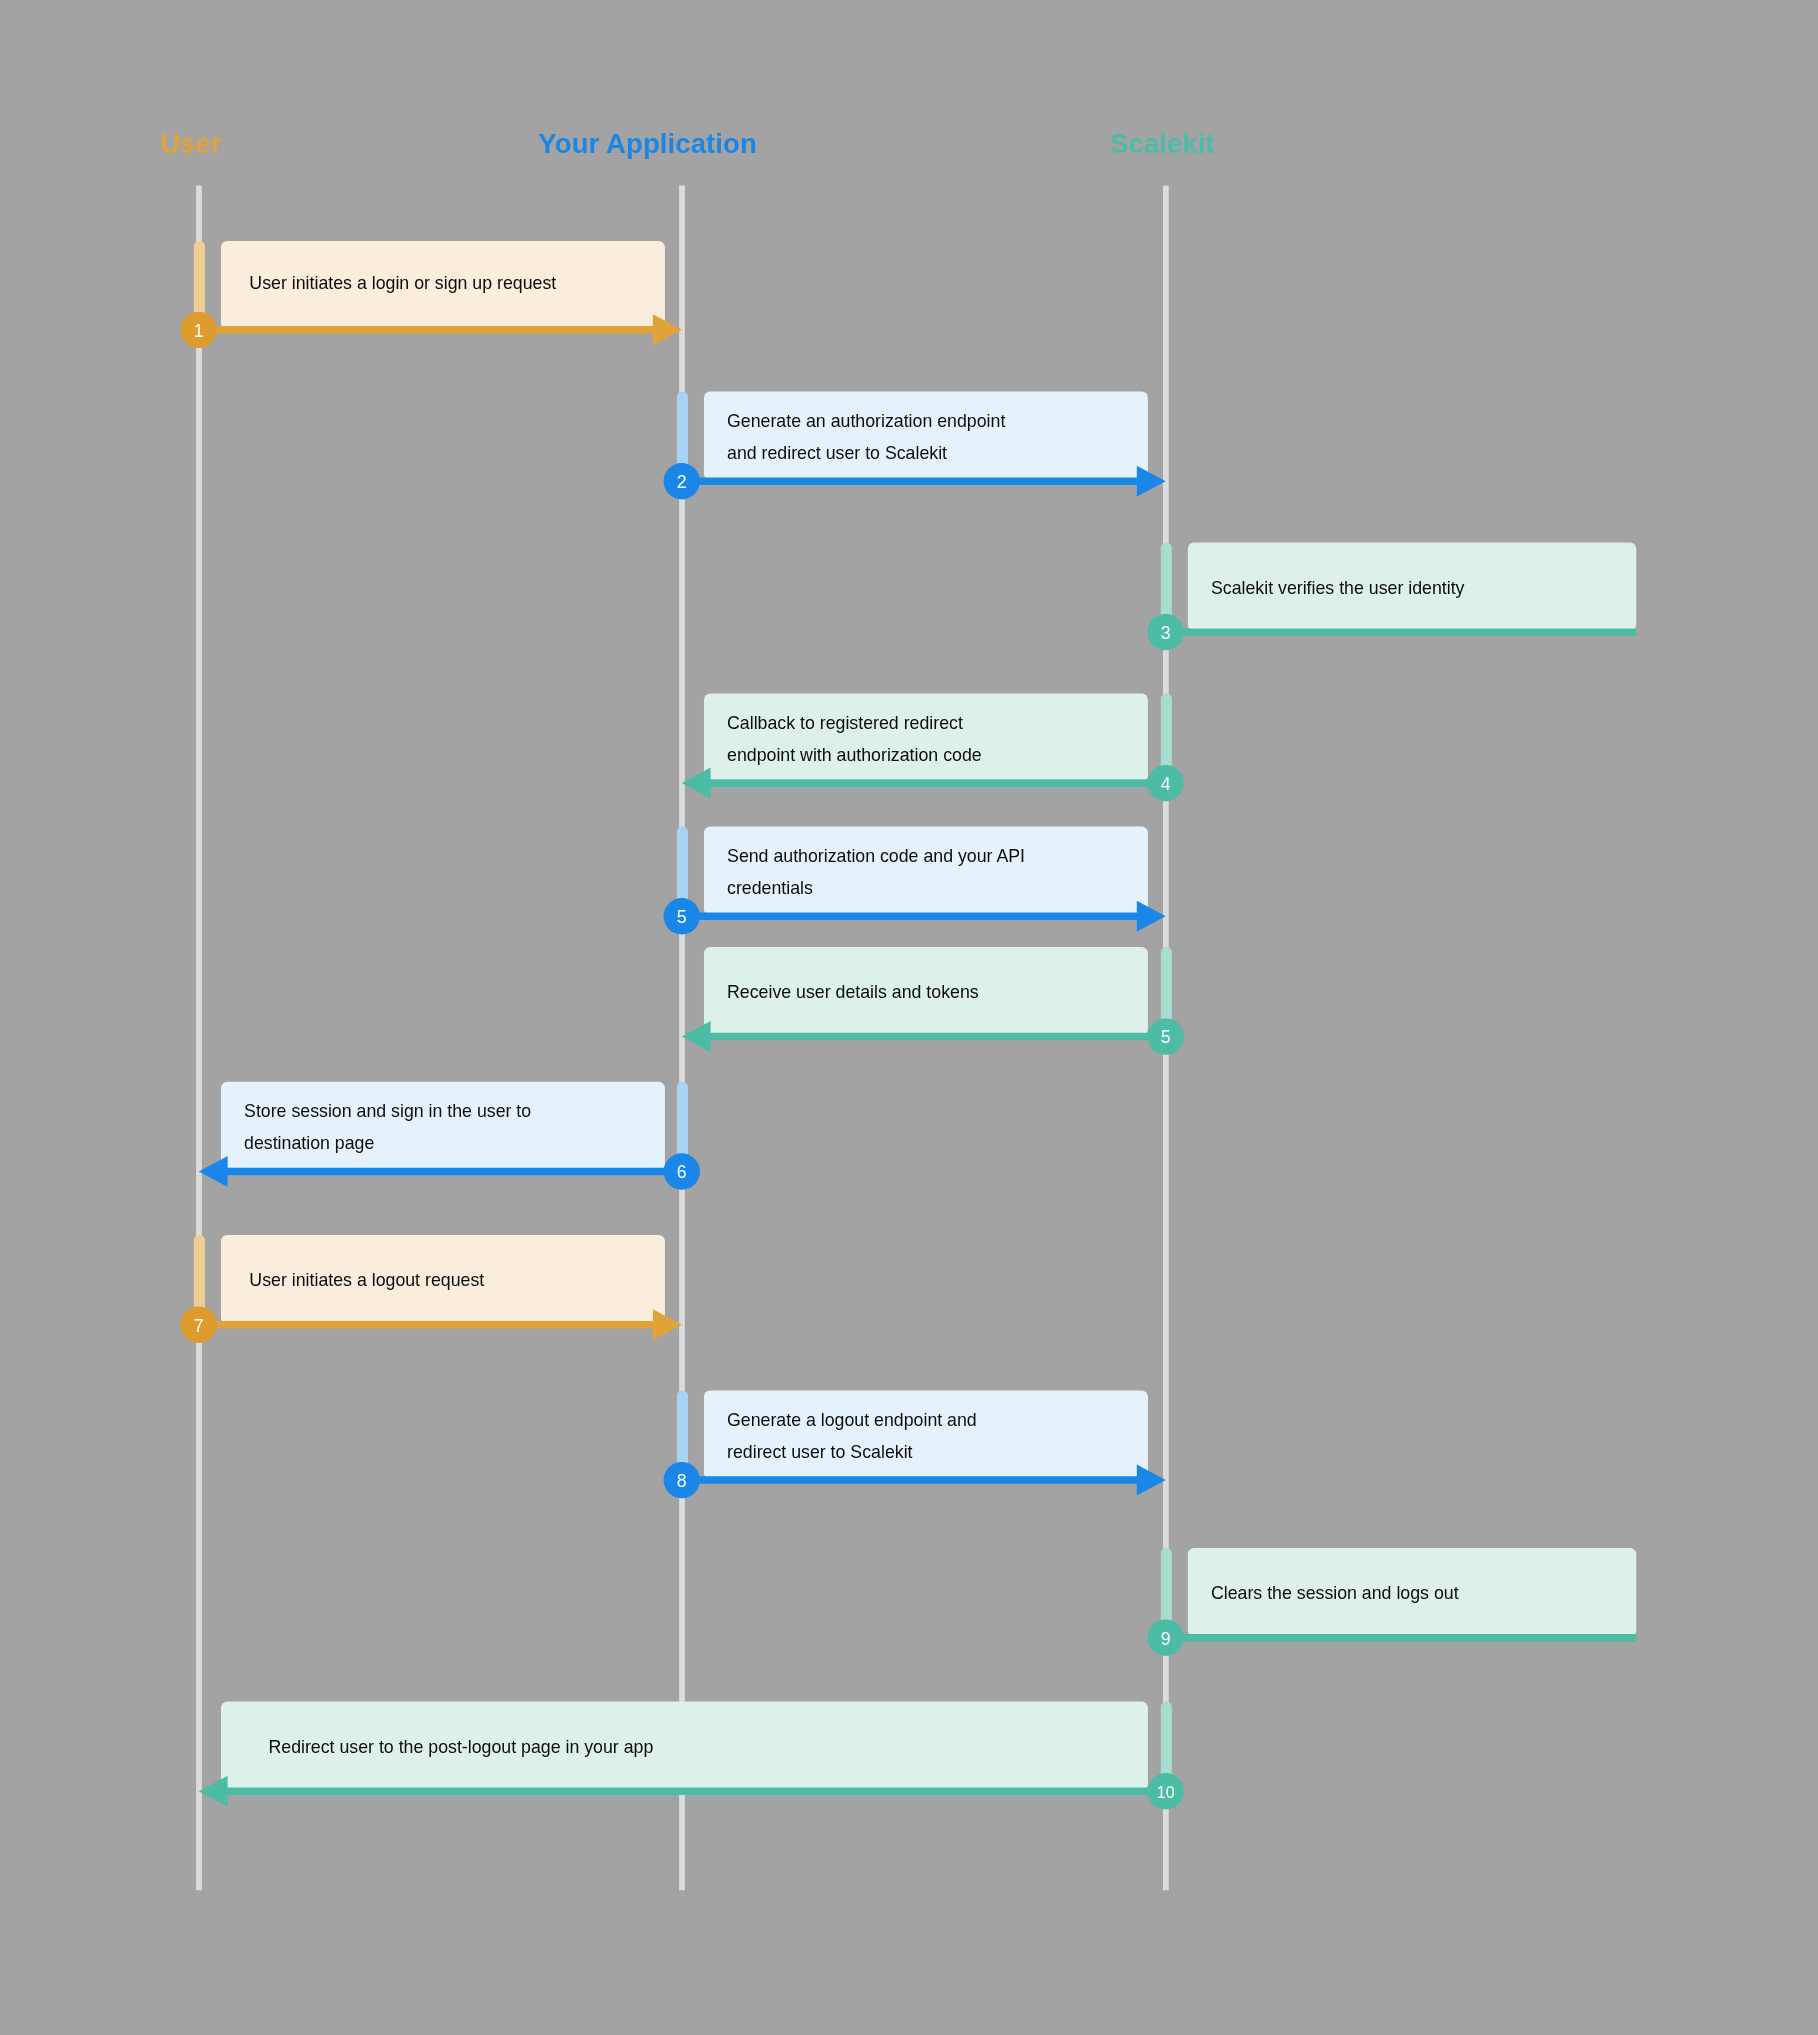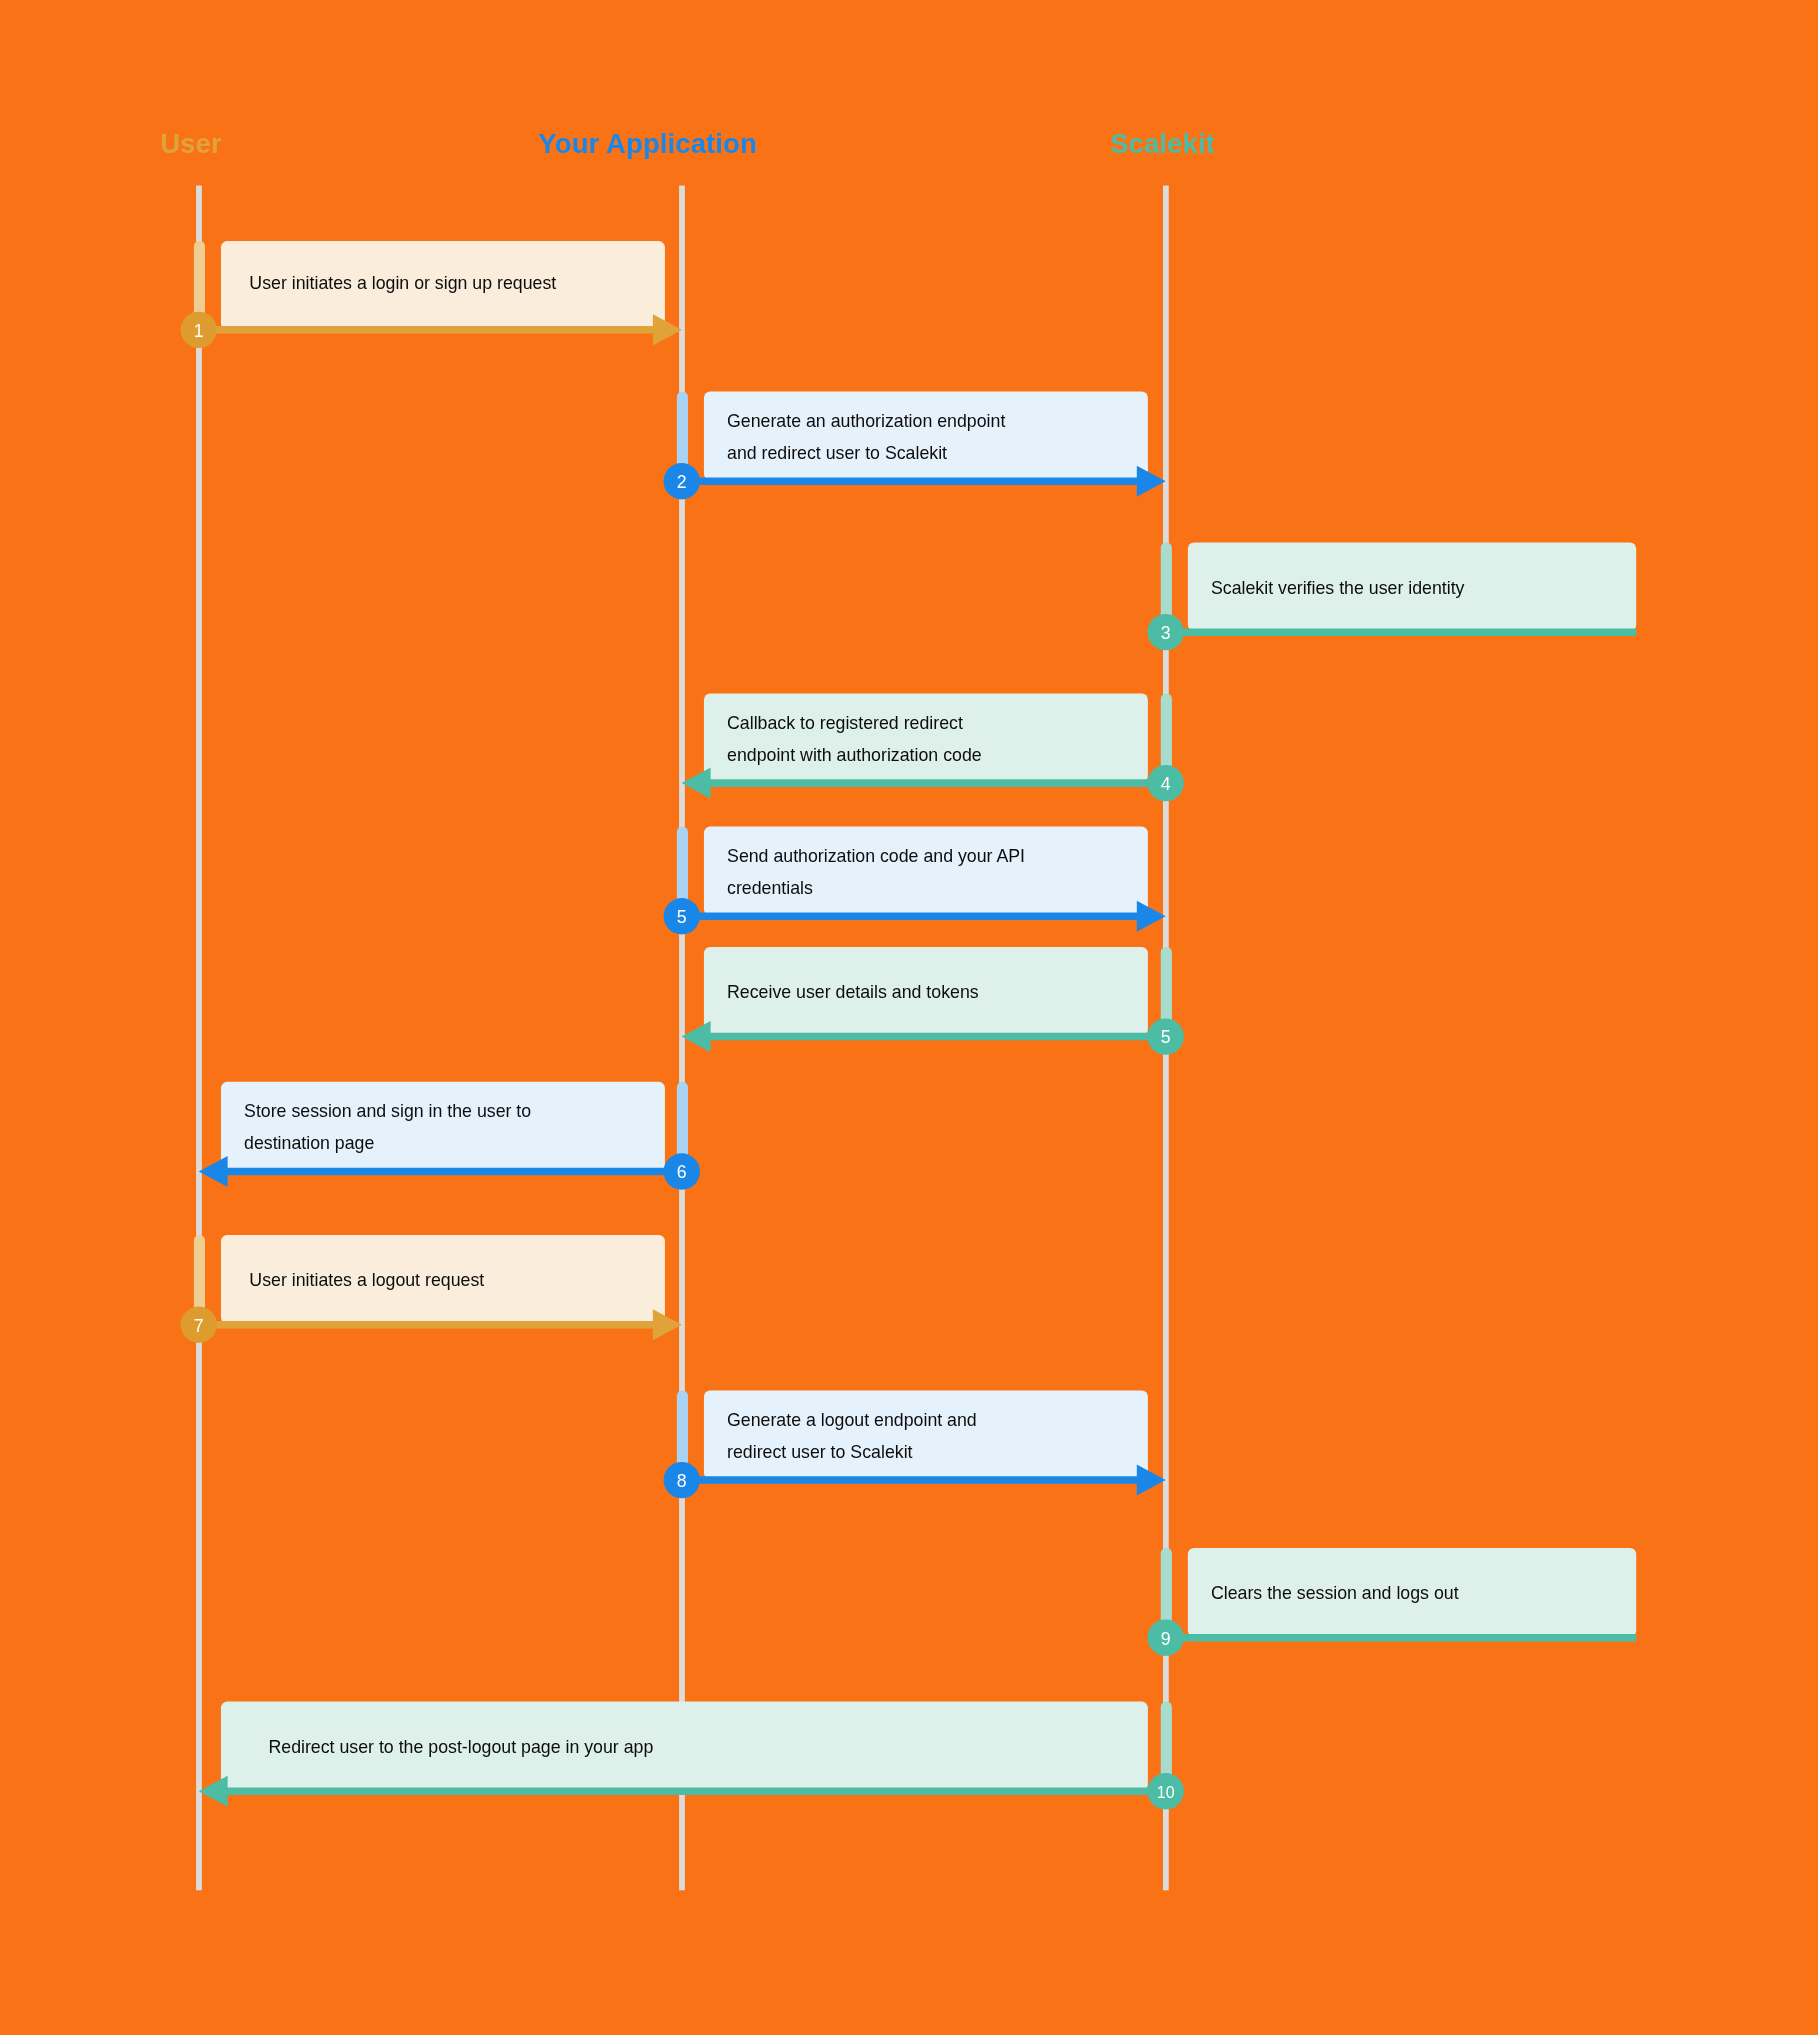--- a/index.html
+++ b/index.html
@@ -10,21 +10,21 @@
   body {
     font-family: "Liberation Sans", sans-serif;
     width: 1819px;
     height: 2035px;
     overflow: hidden;
   }
   #diagram-root {
     position: relative;
     width: 1819px;
     height: 2035px;
-    background: #f97316;
+    background: #a3a3a3;
   }
   svg.seq {
     position: absolute;
     inset: 0;
     width: 1819px;
     height: 2035px;
     display: block;
   }
   .lifeline-title {
     font-size: 62px;

